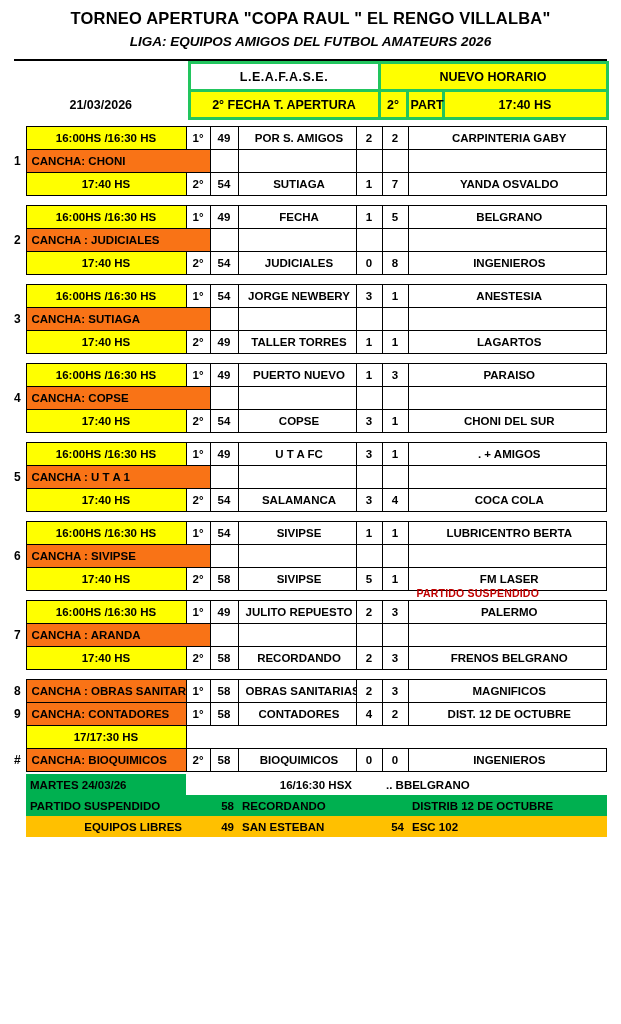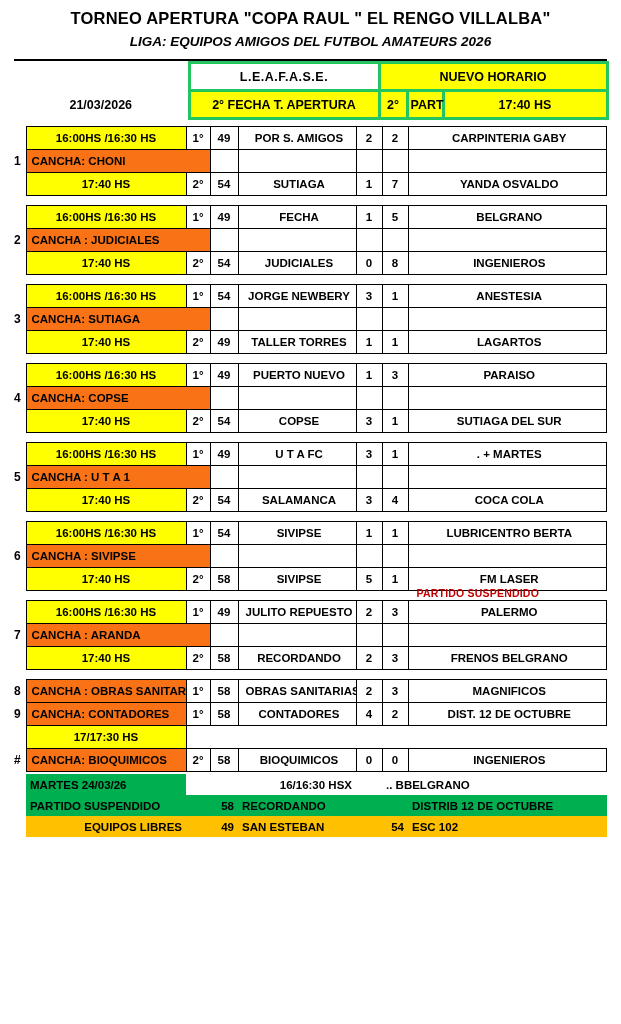--- a/index.html
+++ b/index.html
@@ -318,21 +318,21 @@
           <td class="empty-cell"></td>
         </tr>
         <tr>
           <td class="idx blank"></td>
           <td class="time">17:40 HS</td>
           <td class="part">2°</td>
           <td class="num">54</td>
           <td class="team">COPSE</td>
           <td class="score">3</td>
           <td class="score">1</td>
-          <td class="team">SUTIAGA DEL SUR</td>
+          <td class="team">CHONI DEL SUR</td>
         </tr>
       </tbody>
         </table>
     </div>
 
     <div class="grp">
       <table>
         <colgroup>
             <col style="width:12px">
             <col style="width:160px">
@@ -345,21 +345,21 @@
           </colgroup>
         <tbody>
             <tr>
           <td class="idx blank"></td>
           <td class="time">16:00HS /16:30 HS</td>
           <td class="part">1°</td>
           <td class="num">49</td>
           <td class="team">U T A FC</td>
           <td class="score">3</td>
           <td class="score">1</td>
-          <td class="team">.  + MARTES</td>
+          <td class="team">.  + AMIGOS</td>
         </tr>
         <tr>
           <td class="idx">5</td>
           <td class="cancha" colspan="2">CANCHA : U T A 1</td>
           <td class="empty-cell"></td>
           <td class="empty-cell"></td>
           <td class="empty-cell"></td>
           <td class="empty-cell"></td>
           <td class="empty-cell"></td>
         </tr>

